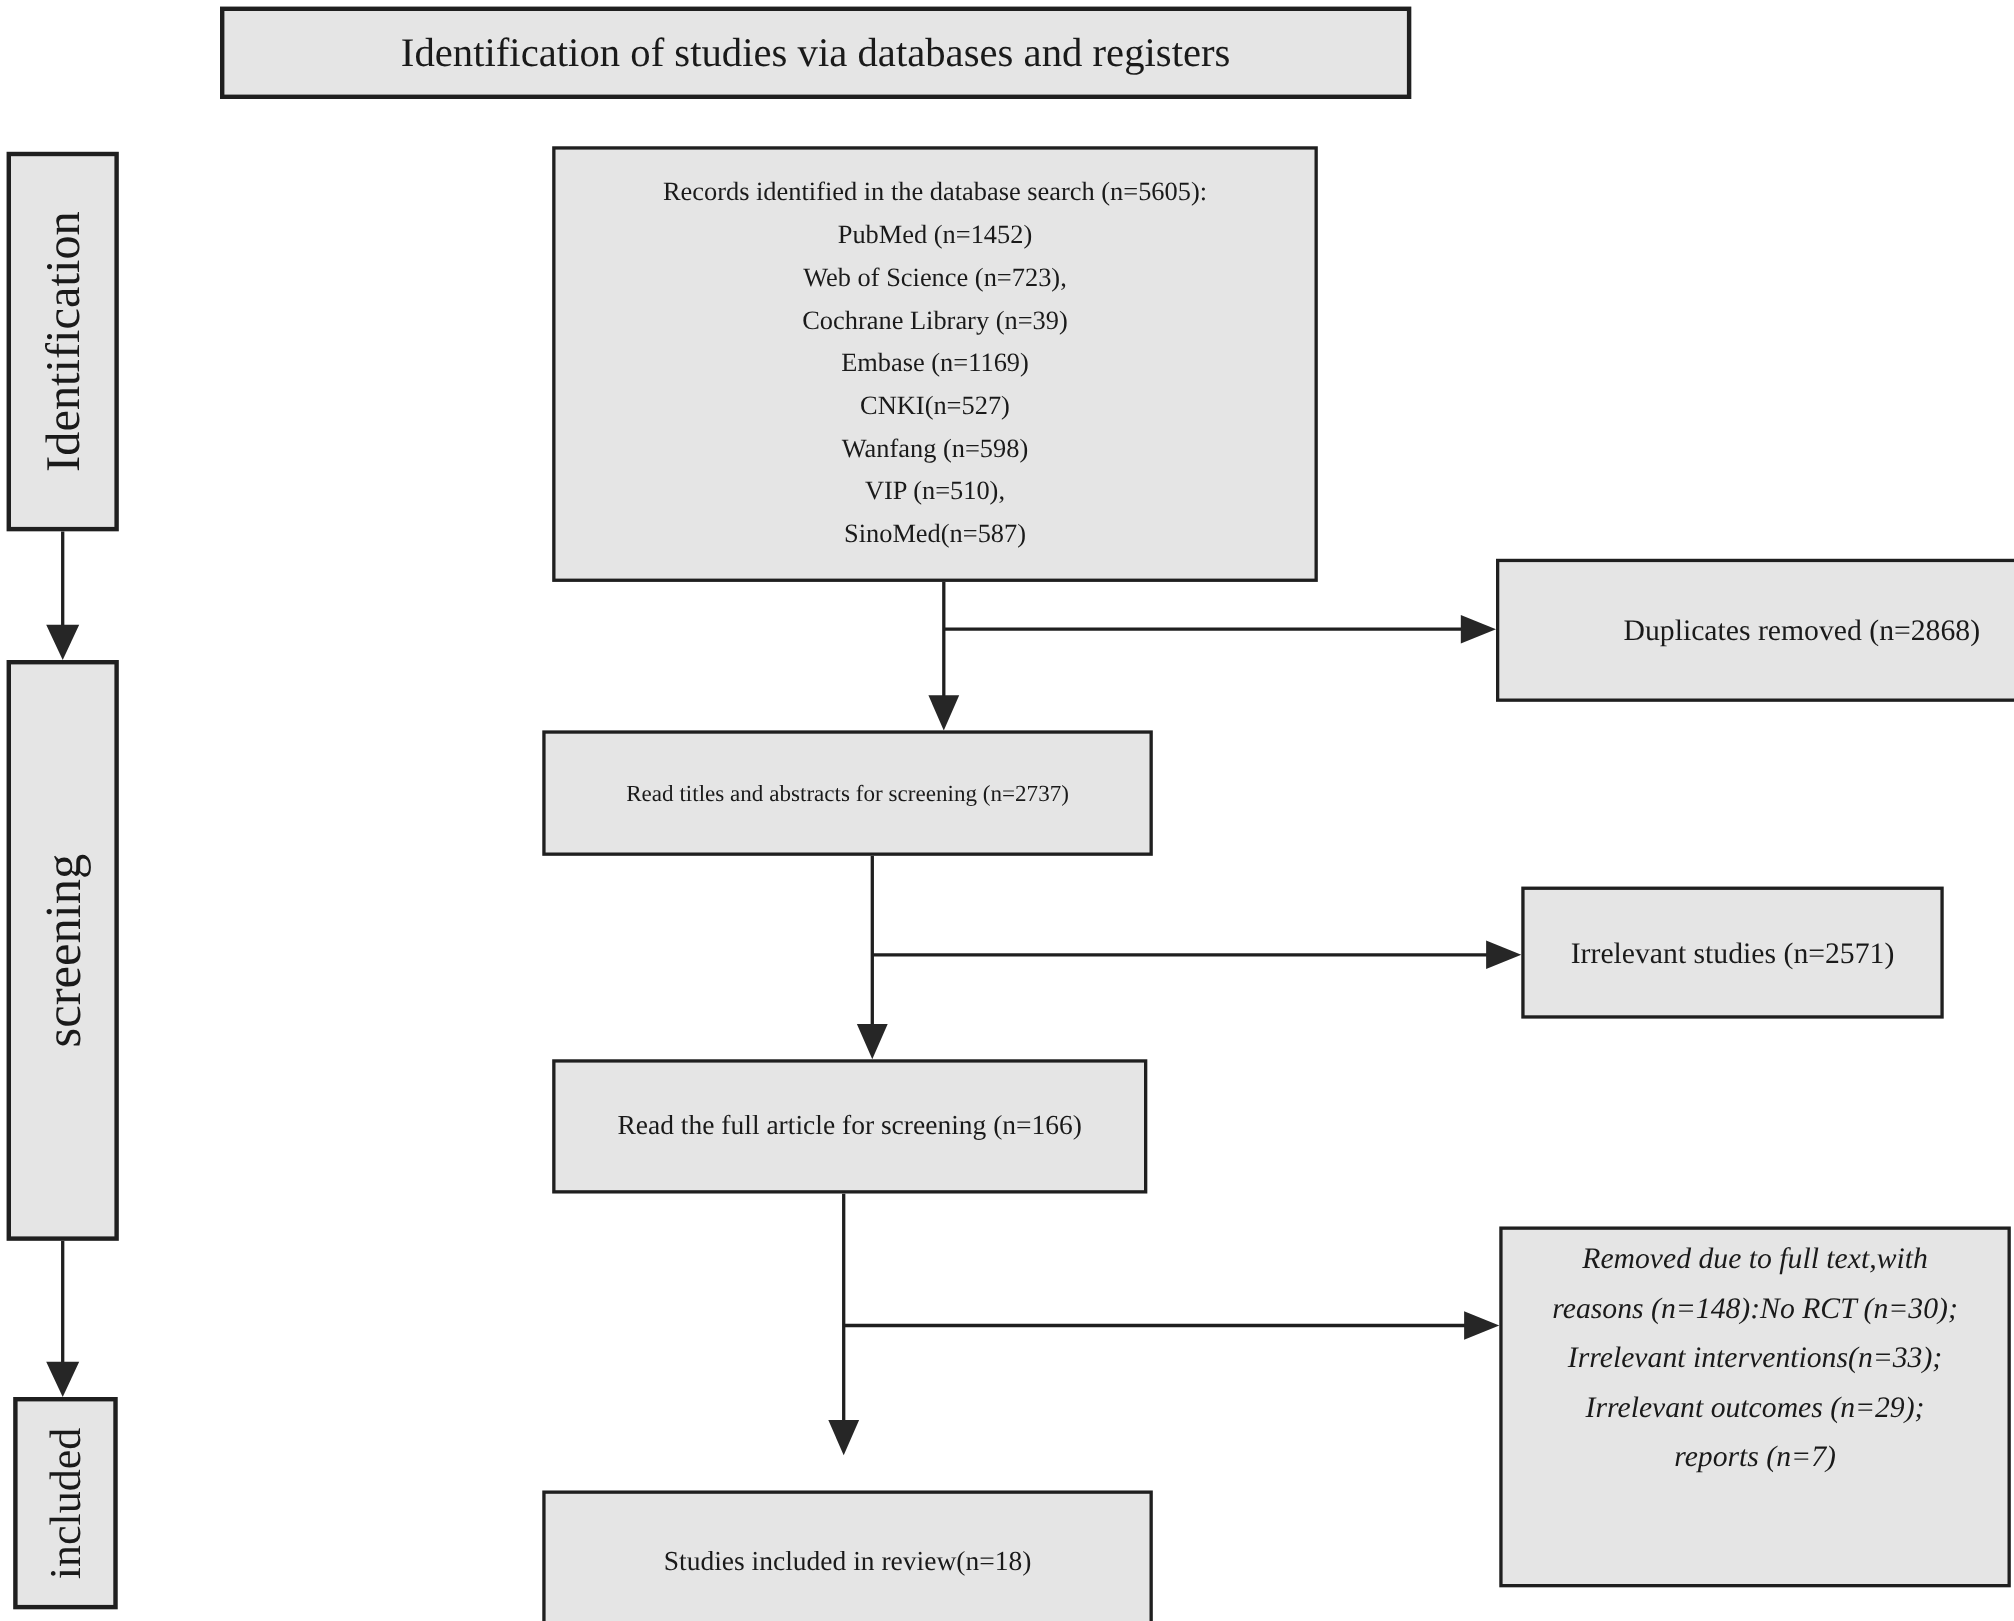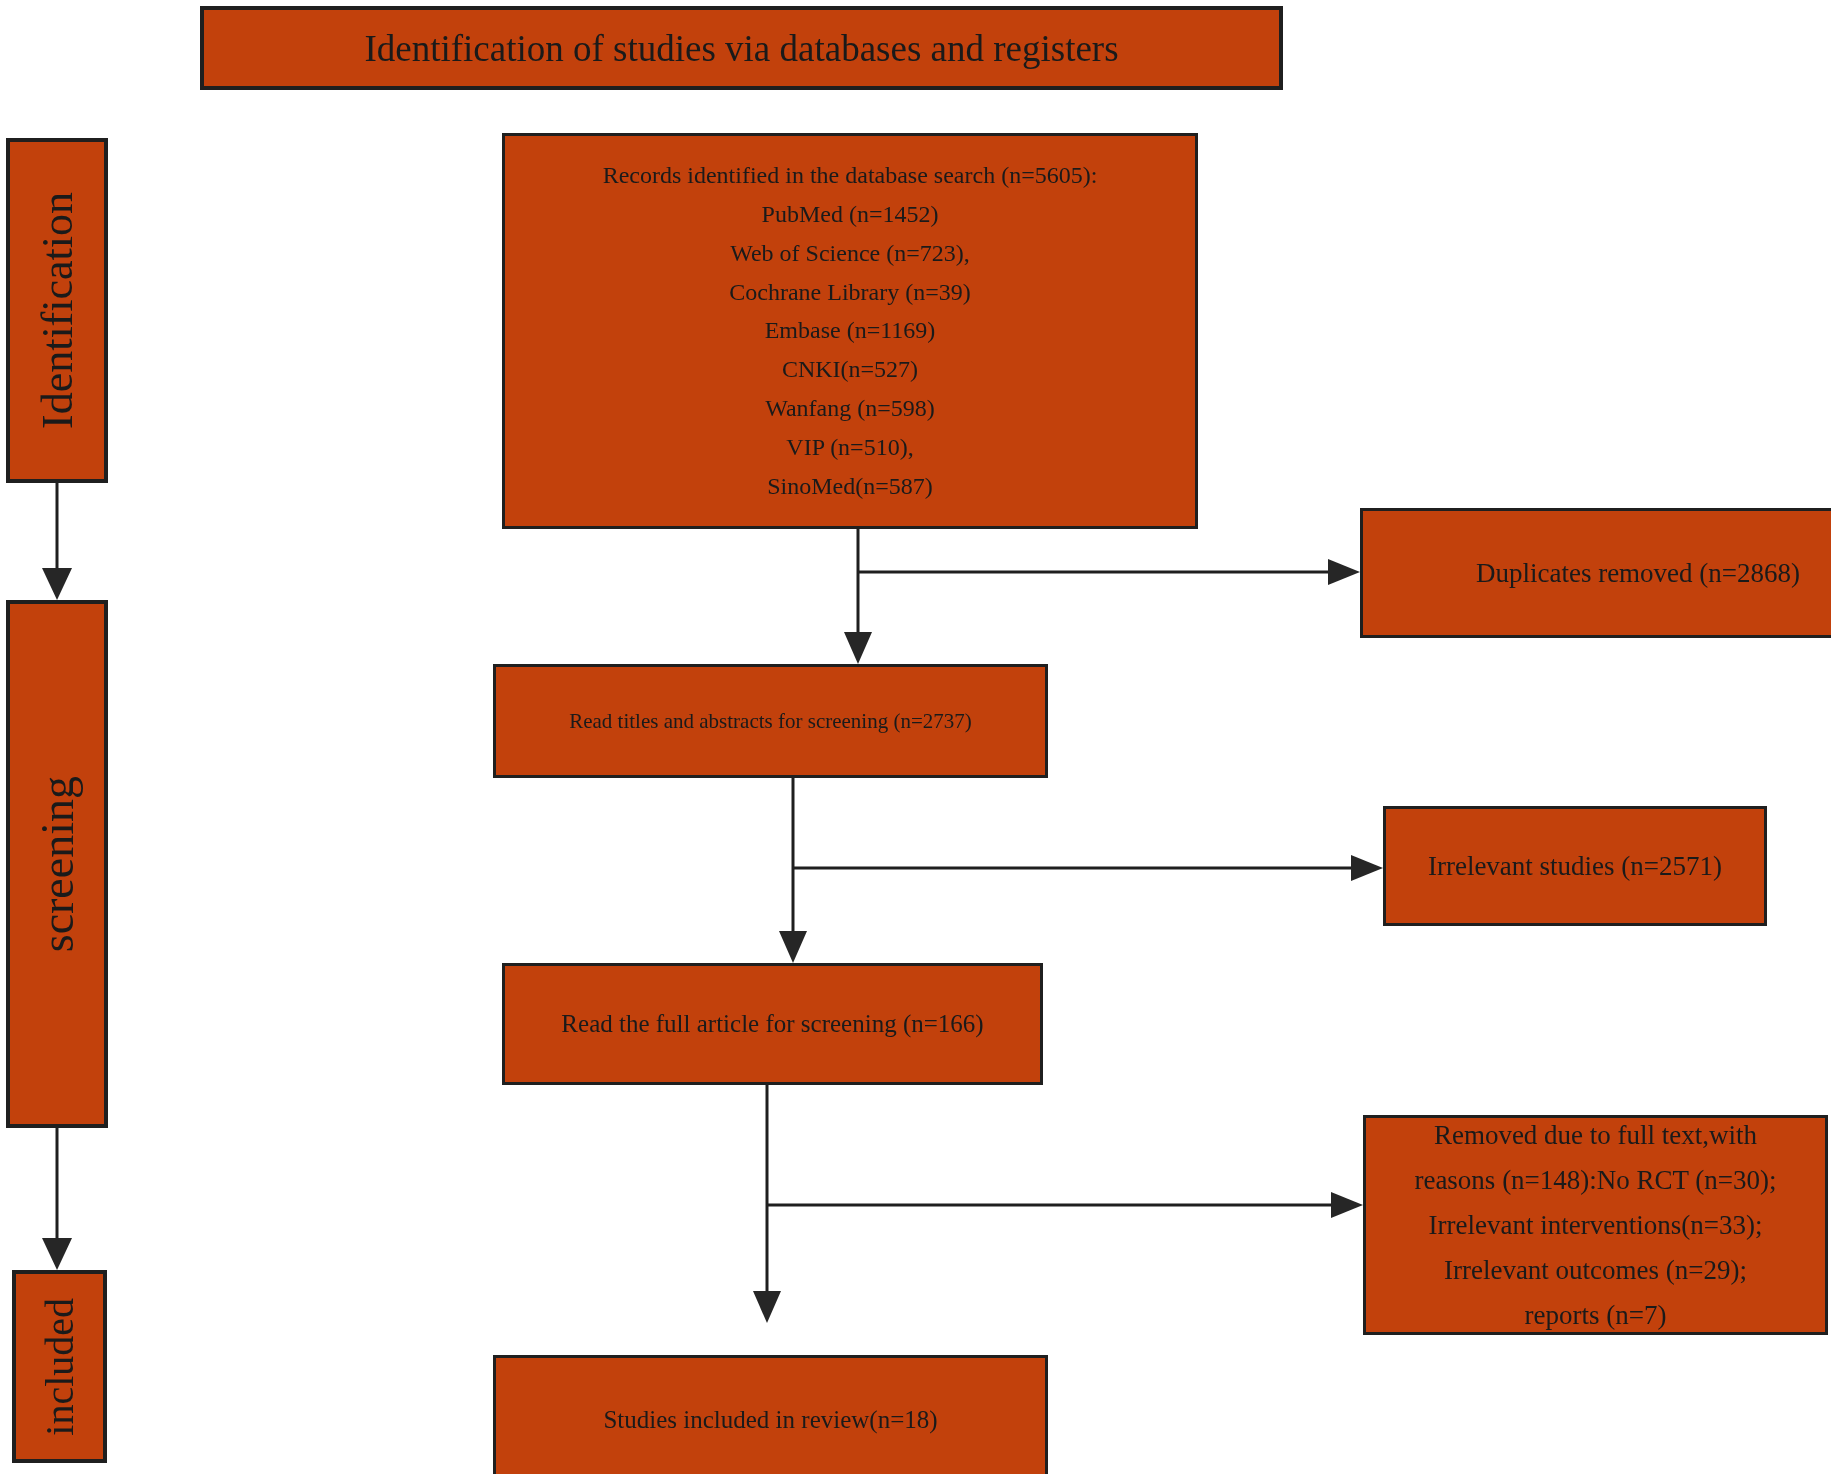--- a/index.html
+++ b/index.html
@@ -13,21 +13,21 @@
   }
   #canvas { position: absolute; inset: 0; width: 1831px; height: 1474px; }
 
   svg.connectors { position: absolute; left: 0; top: 0; z-index: 0; }
   svg.connectors line { stroke: #1f1f1f; stroke-width: 3; }
   svg.connectors polygon { fill: #262626; }
 
   .box {
     position: absolute;
     border: 3px solid #1f1f1f;
-    background: #c2410c;
+    background: #e5e5e5;
     display: flex;
     align-items: center;
     justify-content: center;
     text-align: center;
     z-index: 1;
   }
 
   .title-box {
     left: 200px; top: 6px; width: 1083px; height: 84px;
     border-width: 4px;
@@ -56,25 +56,26 @@
   .records-box .line { display: block; }
 
   .titles-box   { left: 493px; top: 664px;  width: 555px; height: 114px; font-size: 21px; }
   .fulltext-box { left: 502px; top: 963px;  width: 541px; height: 122px; font-size: 25px; }
   .included-box { left: 493px; top: 1323px; width: 555px; height: 130px; font-size: 25px; margin-top: 32px; }
 
   
   .duplicates-box { left: 1360px; top: 508px;  width: 556px; height: 130px; font-size: 27px; }
   .irrelevant-box { left: 1383px; top: 806px;  width: 384px; height: 120px; font-size: 27px; }
   .removed-box {
-    left: 1363px; top: 1115px; width: 465px; height: 220px;
+    left: 1363px; top: 1115px; width: 465px; height: 328px;
     font-size: 27px; line-height: 45px;
     flex-direction: column;
-    justify-content: center;
+    justify-content: flex-start;
     padding: 4px 6px;
+    font-style: italic;
   }
 </style>
 </head>
 <body>
 
 <div id="canvas">
 
   <svg class="connectors" width="1831" height="1474" viewBox="0 0 1831 1474">
 
     <g>

